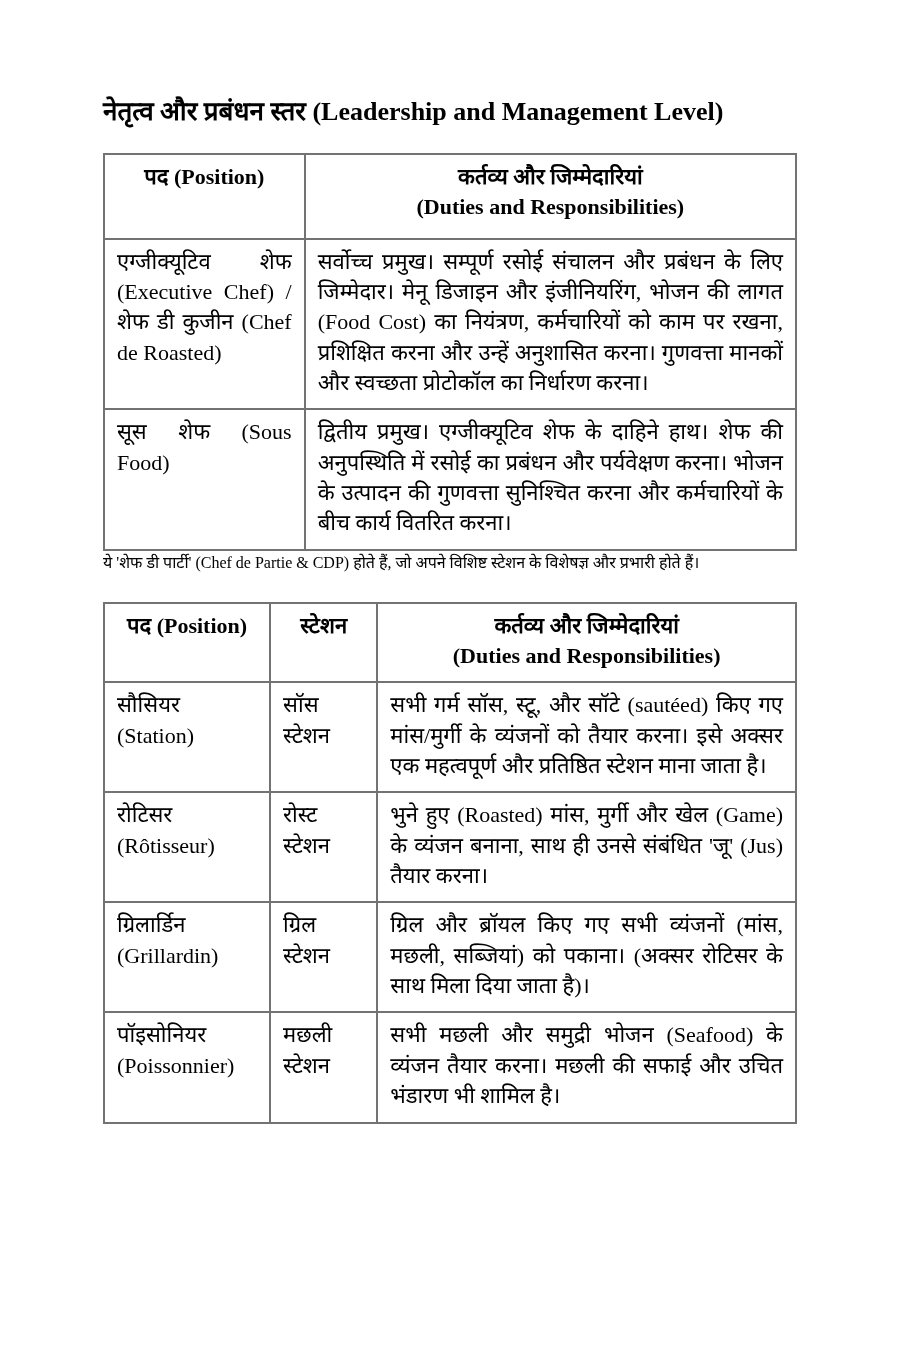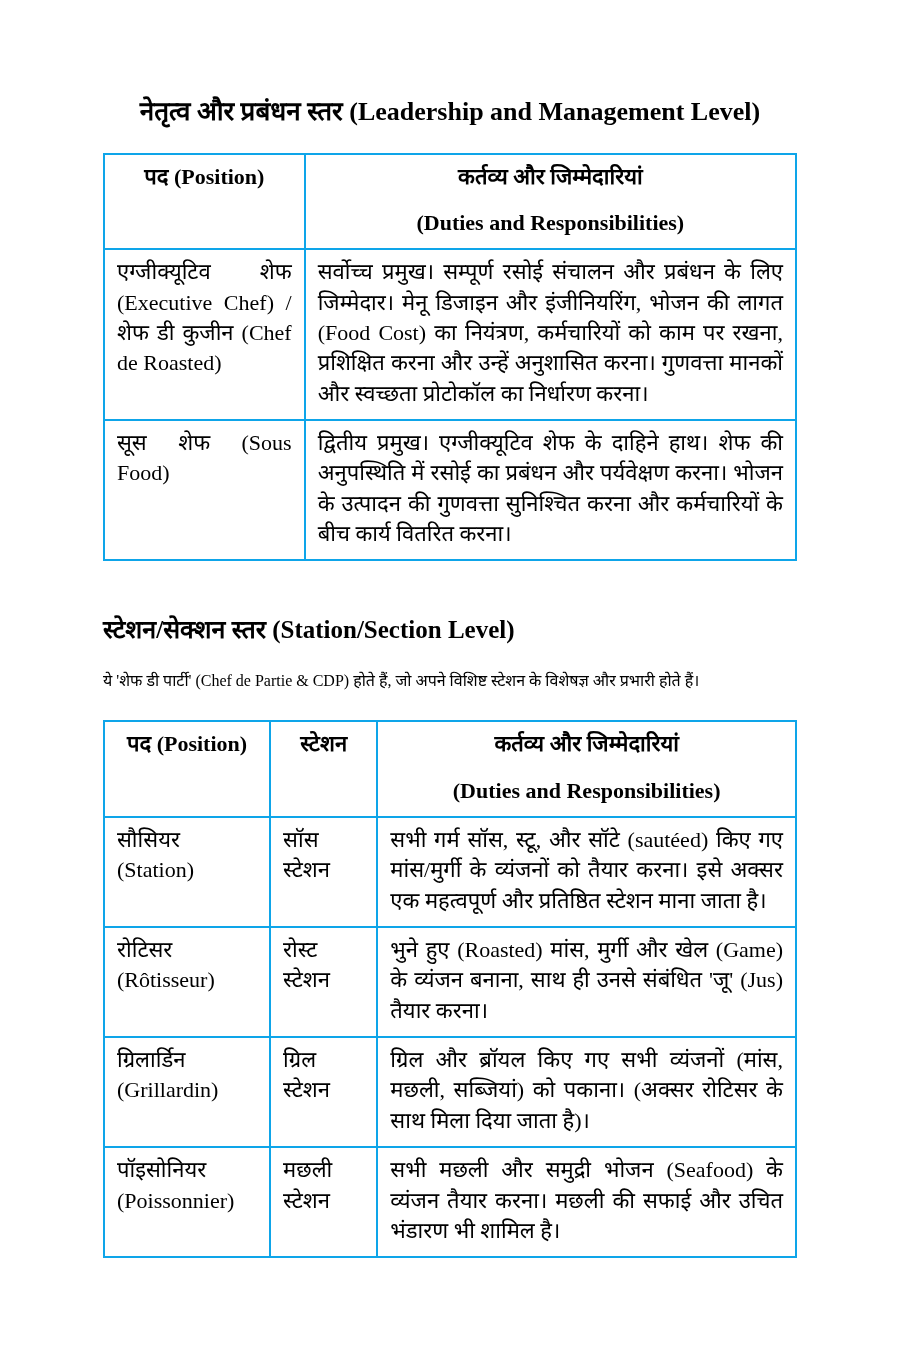--- a/index.html
+++ b/index.html
@@ -24,44 +24,43 @@
     padding-top: 96px;
   }
   .doc-title {
     text-align: center;
     font-weight: bold;
     font-size: 26px;
     line-height: 1.25;
     margin: 0 0 26px 0;
   }
   .doc-subtitle {
-    text-align: center;
     font-weight: bold;
     font-size: 26px;
     line-height: 1.25;
     margin: 0 0 24px 0;
   }
   table.doc-table {
     width: 100%;
     border-collapse: collapse;
     table-layout: fixed;
     font-size: 22px;
   }
   table.doc-table th,
   table.doc-table td {
-    border: 2px solid #0ea5e9;
+    border: 2px solid #737373;
     padding: 7px 12px 10px 12px;
     vertical-align: top;
     line-height: 1.38;
   }
   table.doc-table th {
     font-weight: bold;
     text-align: center;
   }
-  .hdr-two-line .line2 { display: block; margin-top: 16px; }
+  .hdr-two-line .line2 { display: block; margin-top: 0; }
   td.pos-cell { text-align: justify; }
   td.duty-cell { text-align: justify; }
   .t1-col-pos  { width: 29%; }
   .t1-col-duty { width: 71%; }
   .t2-col-pos     { width: 24%; }
   .t2-col-station { width: 15.5%; }
   .t2-col-duty    { width: 60.5%; }
   .t1 th { height: 66px; }
   .section-heading {
     font-weight: bold;
@@ -102,21 +101,20 @@
           <td class="pos-cell">एग्जीक्यूटिव शेफ (Executive Chef) / शेफ डी कुजीन (Chef de Roasted)</td>
           <td class="duty-cell">सर्वोच्च प्रमुख। सम्पूर्ण रसोई संचालन और प्रबंधन के लिए जिम्मेदार। मेनू डिजाइन और इंजीनियरिंग, भोजन की लागत (Food Cost) का नियंत्रण, कर्मचारियों को काम पर रखना, प्रशिक्षित करना और उन्हें अनुशासित करना। गुणवत्ता मानकों और स्वच्छता प्रोटोकॉल का निर्धारण करना।</td>
         </tr>
         <tr>
           <td class="pos-cell">सूस शेफ (Sous Food)</td>
           <td class="duty-cell">द्वितीय प्रमुख। एग्जीक्यूटिव शेफ के दाहिने हाथ। शेफ की अनुपस्थिति में रसोई का प्रबंधन और पर्यवेक्षण करना। भोजन के उत्पादन की गुणवत्ता सुनिश्चित करना और कर्मचारियों के बीच कार्य वितरित करना।</td>
         </tr>
       </tbody>
     </table>
 
-    <h2 class="section-heading">स्टेशन/सेक्शन स्तर (Station/Section Level)</h2>
     <p class="section-intro">ये 'शेफ डी पार्टी' (Chef de Partie &amp; CDP) होते हैं, जो अपने विशिष्ट स्टेशन के विशेषज्ञ और प्रभारी होते हैं।</p>
 
     <table class="doc-table t2">
       <colgroup>
         <col class="t2-col-pos">
         <col class="t2-col-station">
         <col class="t2-col-duty">
       </colgroup>
       <thead>
         <tr>

